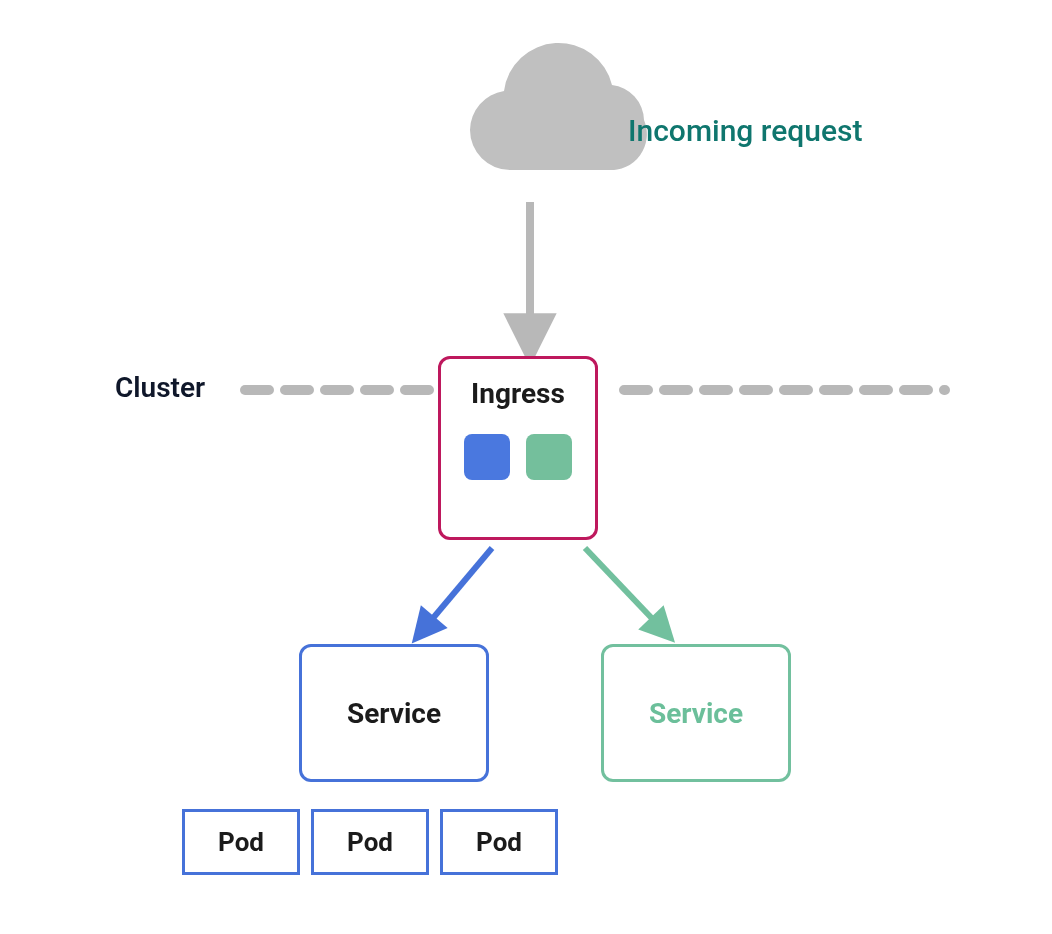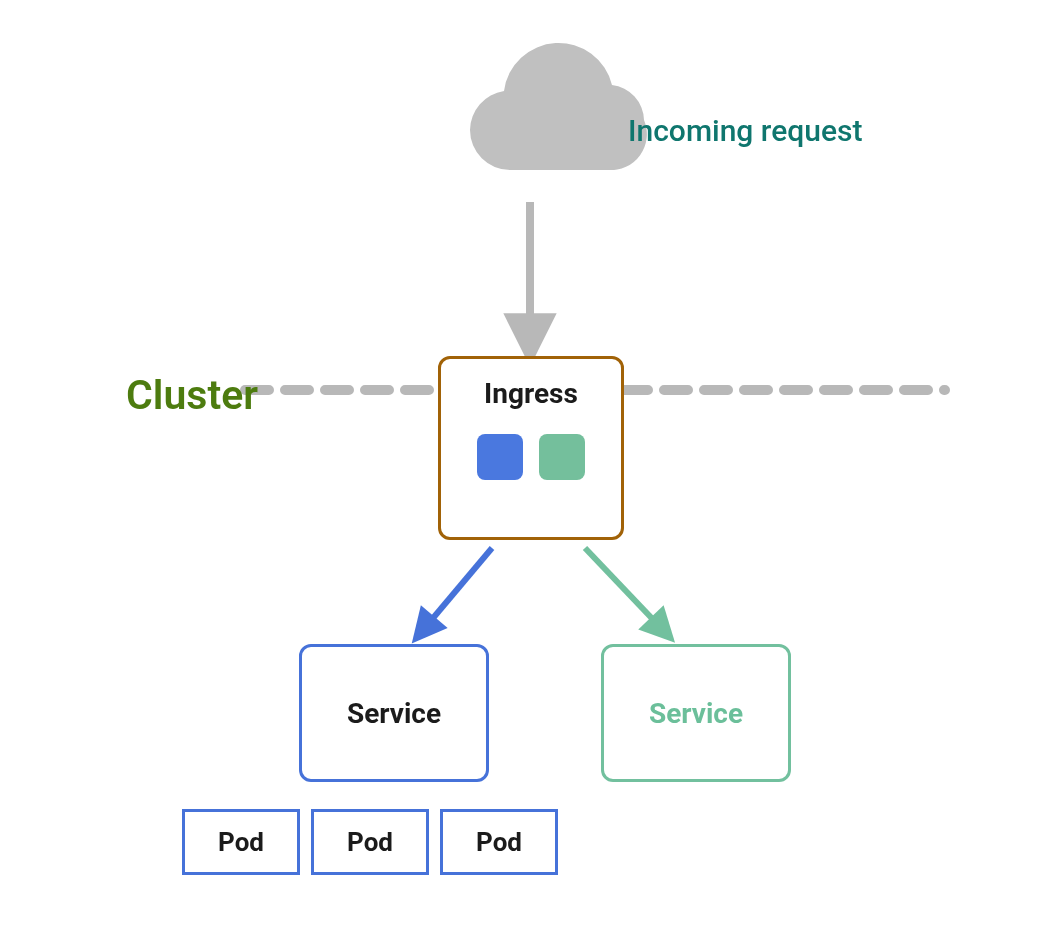--- a/index.html
+++ b/index.html
@@ -12,25 +12,24 @@
     position: relative;
     overflow: hidden;
   }
   .label-gray {
     color: #0f766e;
     font-size: 30px;
     font-weight: 500;
     position: absolute;
   }
   .label-cluster {
-    color: #4d7c0f;
-    font-size: 41px;
+    color: #0f172a;
+    font-size: 28px;
     font-weight: 600;
     position: absolute;
-    margin-left: 11px;
   }
   .box {
     position: absolute;
     background: #ffffff;
     border-radius: 12px;
     box-sizing: border-box;
     display: flex;
     flex-direction: column;
     align-items: center;
     justify-content: flex-start;
@@ -108,21 +107,21 @@
 
   <line x1="492" y1="548" x2="423" y2="630" stroke="#4672d9" stroke-width="6" marker-end="url(#arrow-blue)"></line>
 
   <line x1="585" y1="548" x2="663" y2="630" stroke="#72c09e" stroke-width="6" marker-end="url(#arrow-green)"></line>
 </svg>
 
 <div class="label-gray" style="left:628px; top:113px;">Incoming request</div>
 
 <div class="label-cluster" style="left:115px; top:371px;">Cluster</div>
 
-<div class="box" style="left:438px; top:356px; width:186px; height:184px; border:3px solid #a16207;">
+<div class="box" style="left:438px; top:356px; width:160px; height:184px; border:3px solid #be185d;">
   <div class="box-title">Ingress</div>
   <div class="chips">
     <div class="chip" style="background:#4a78df;"></div>
     <div class="chip" style="background:#74bf9c;"></div>
   </div>
 </div>
 
 <div class="box" style="left:299px; top:644px; width:190px; height:138px; border:3px solid #4672d9; justify-content:center;">
   <div class="box-title" style="margin-top:0;">Service</div>
 </div>

